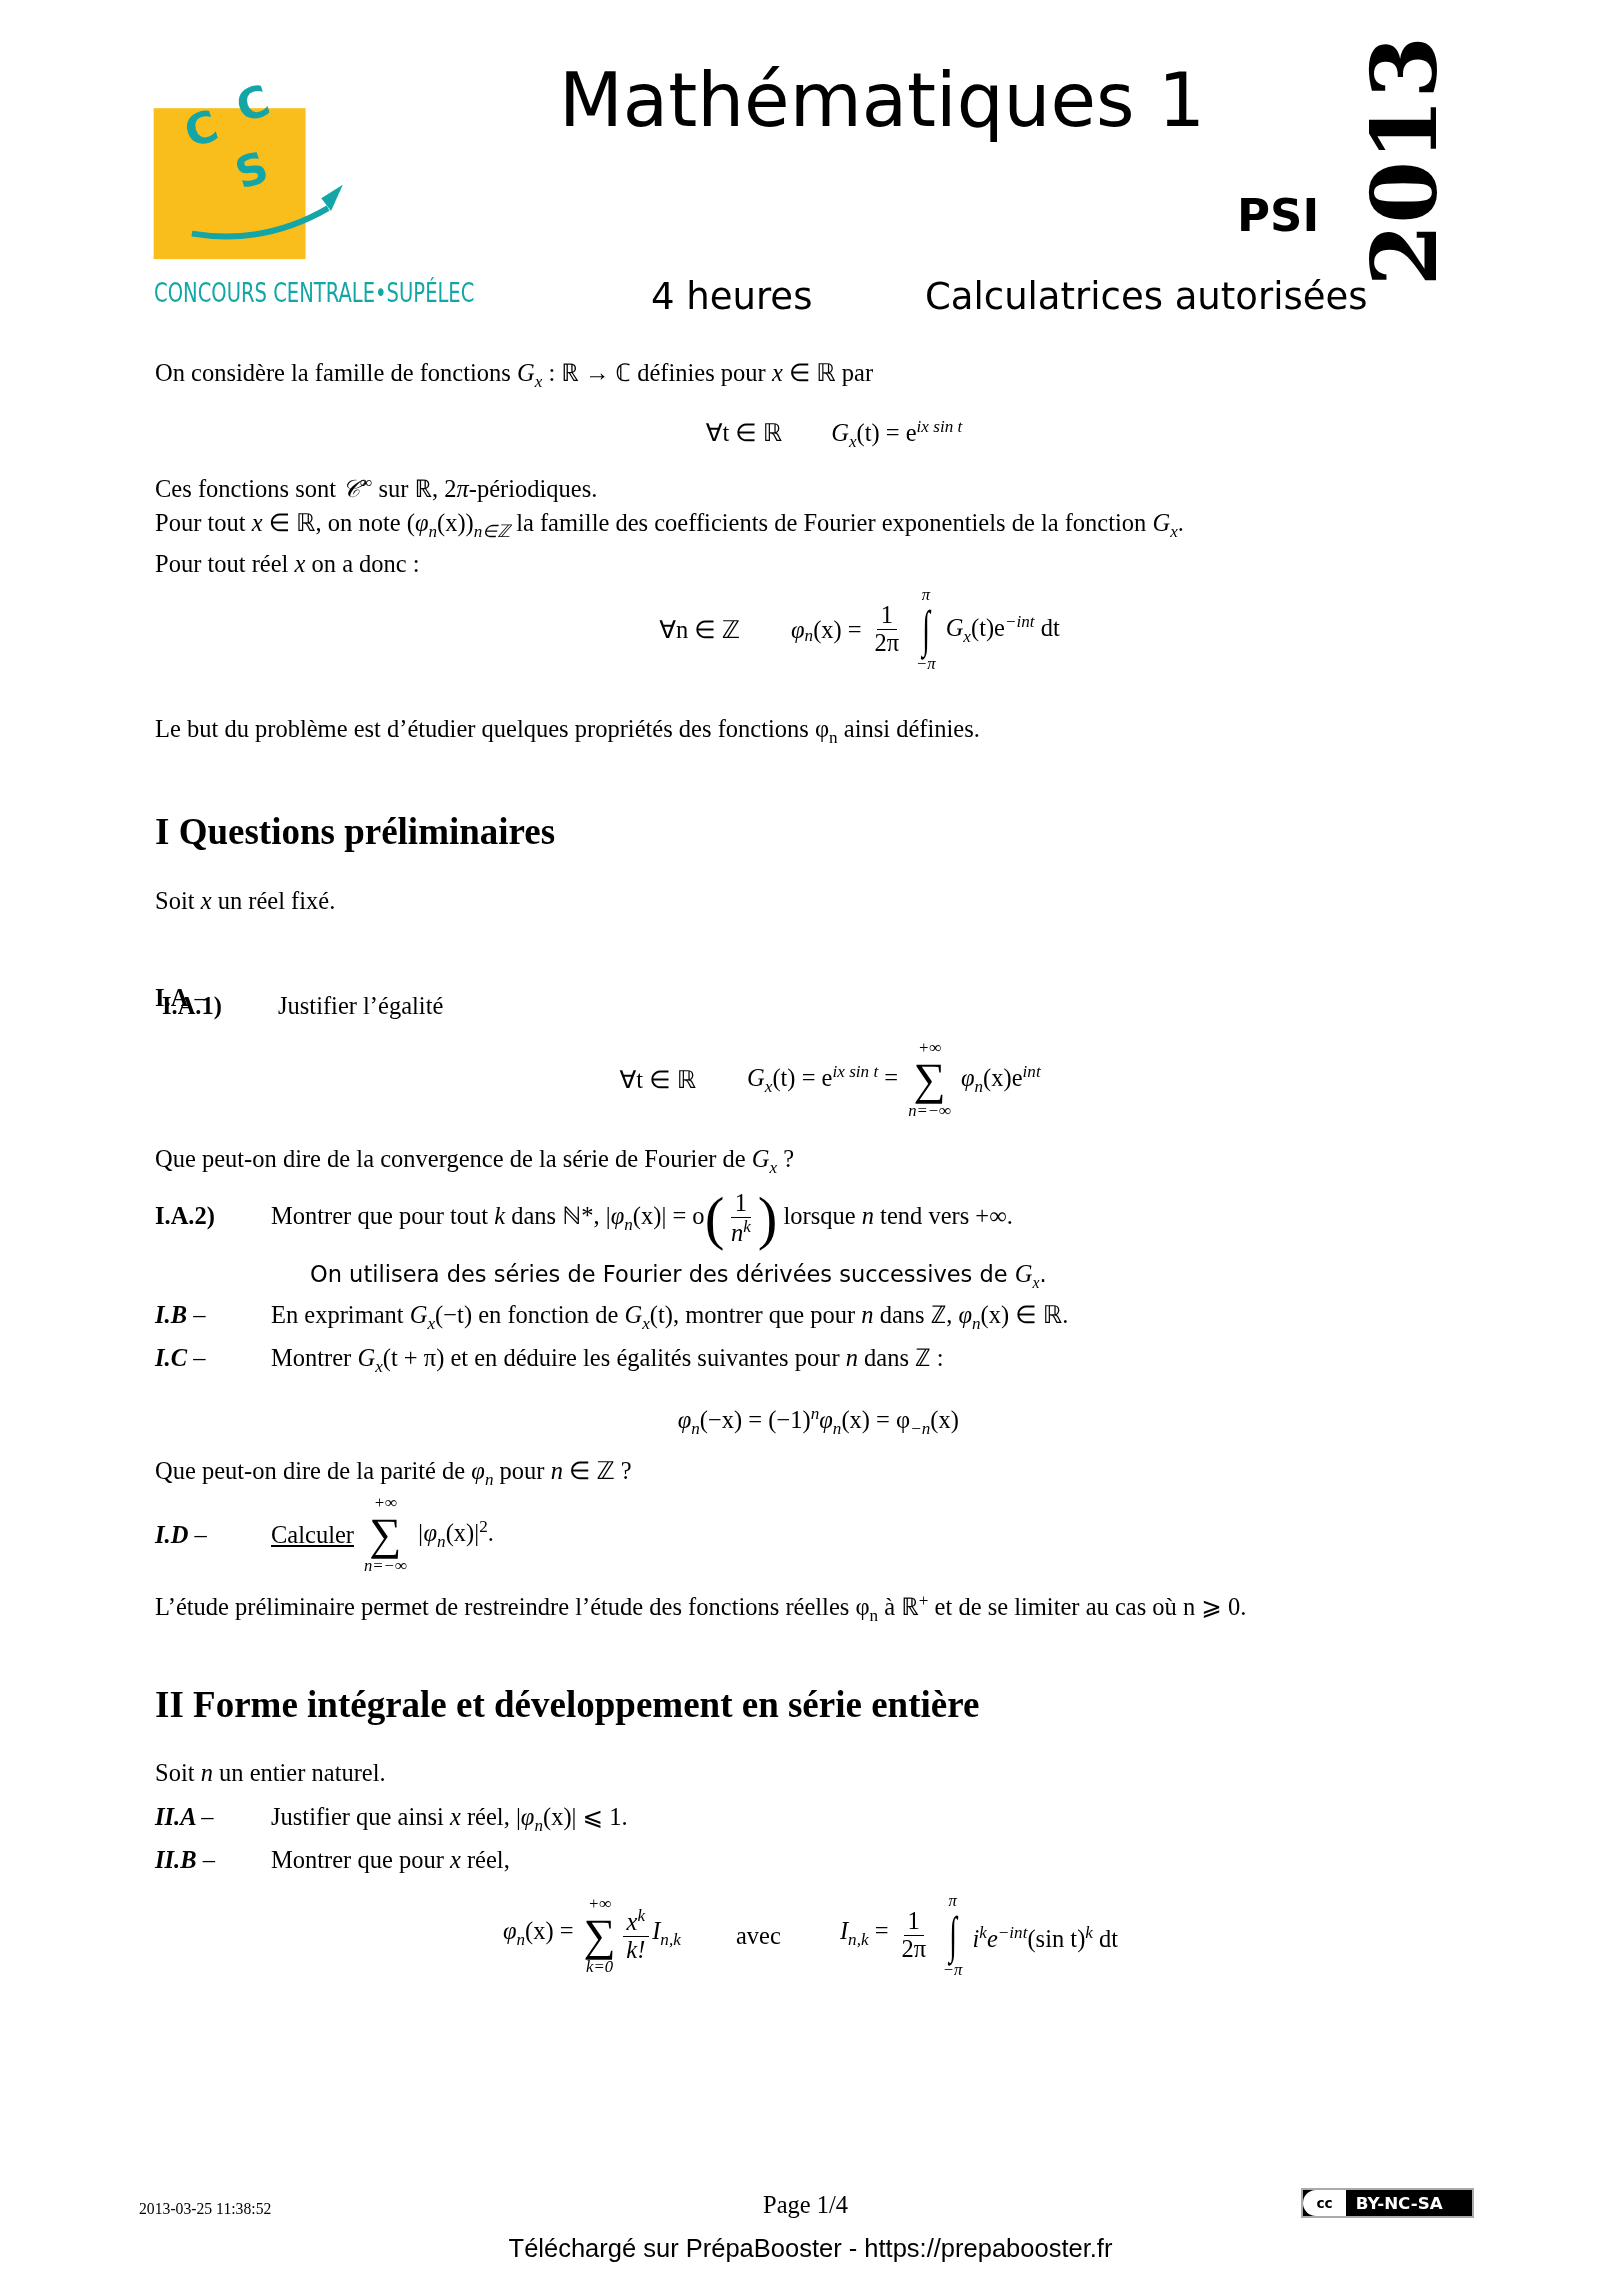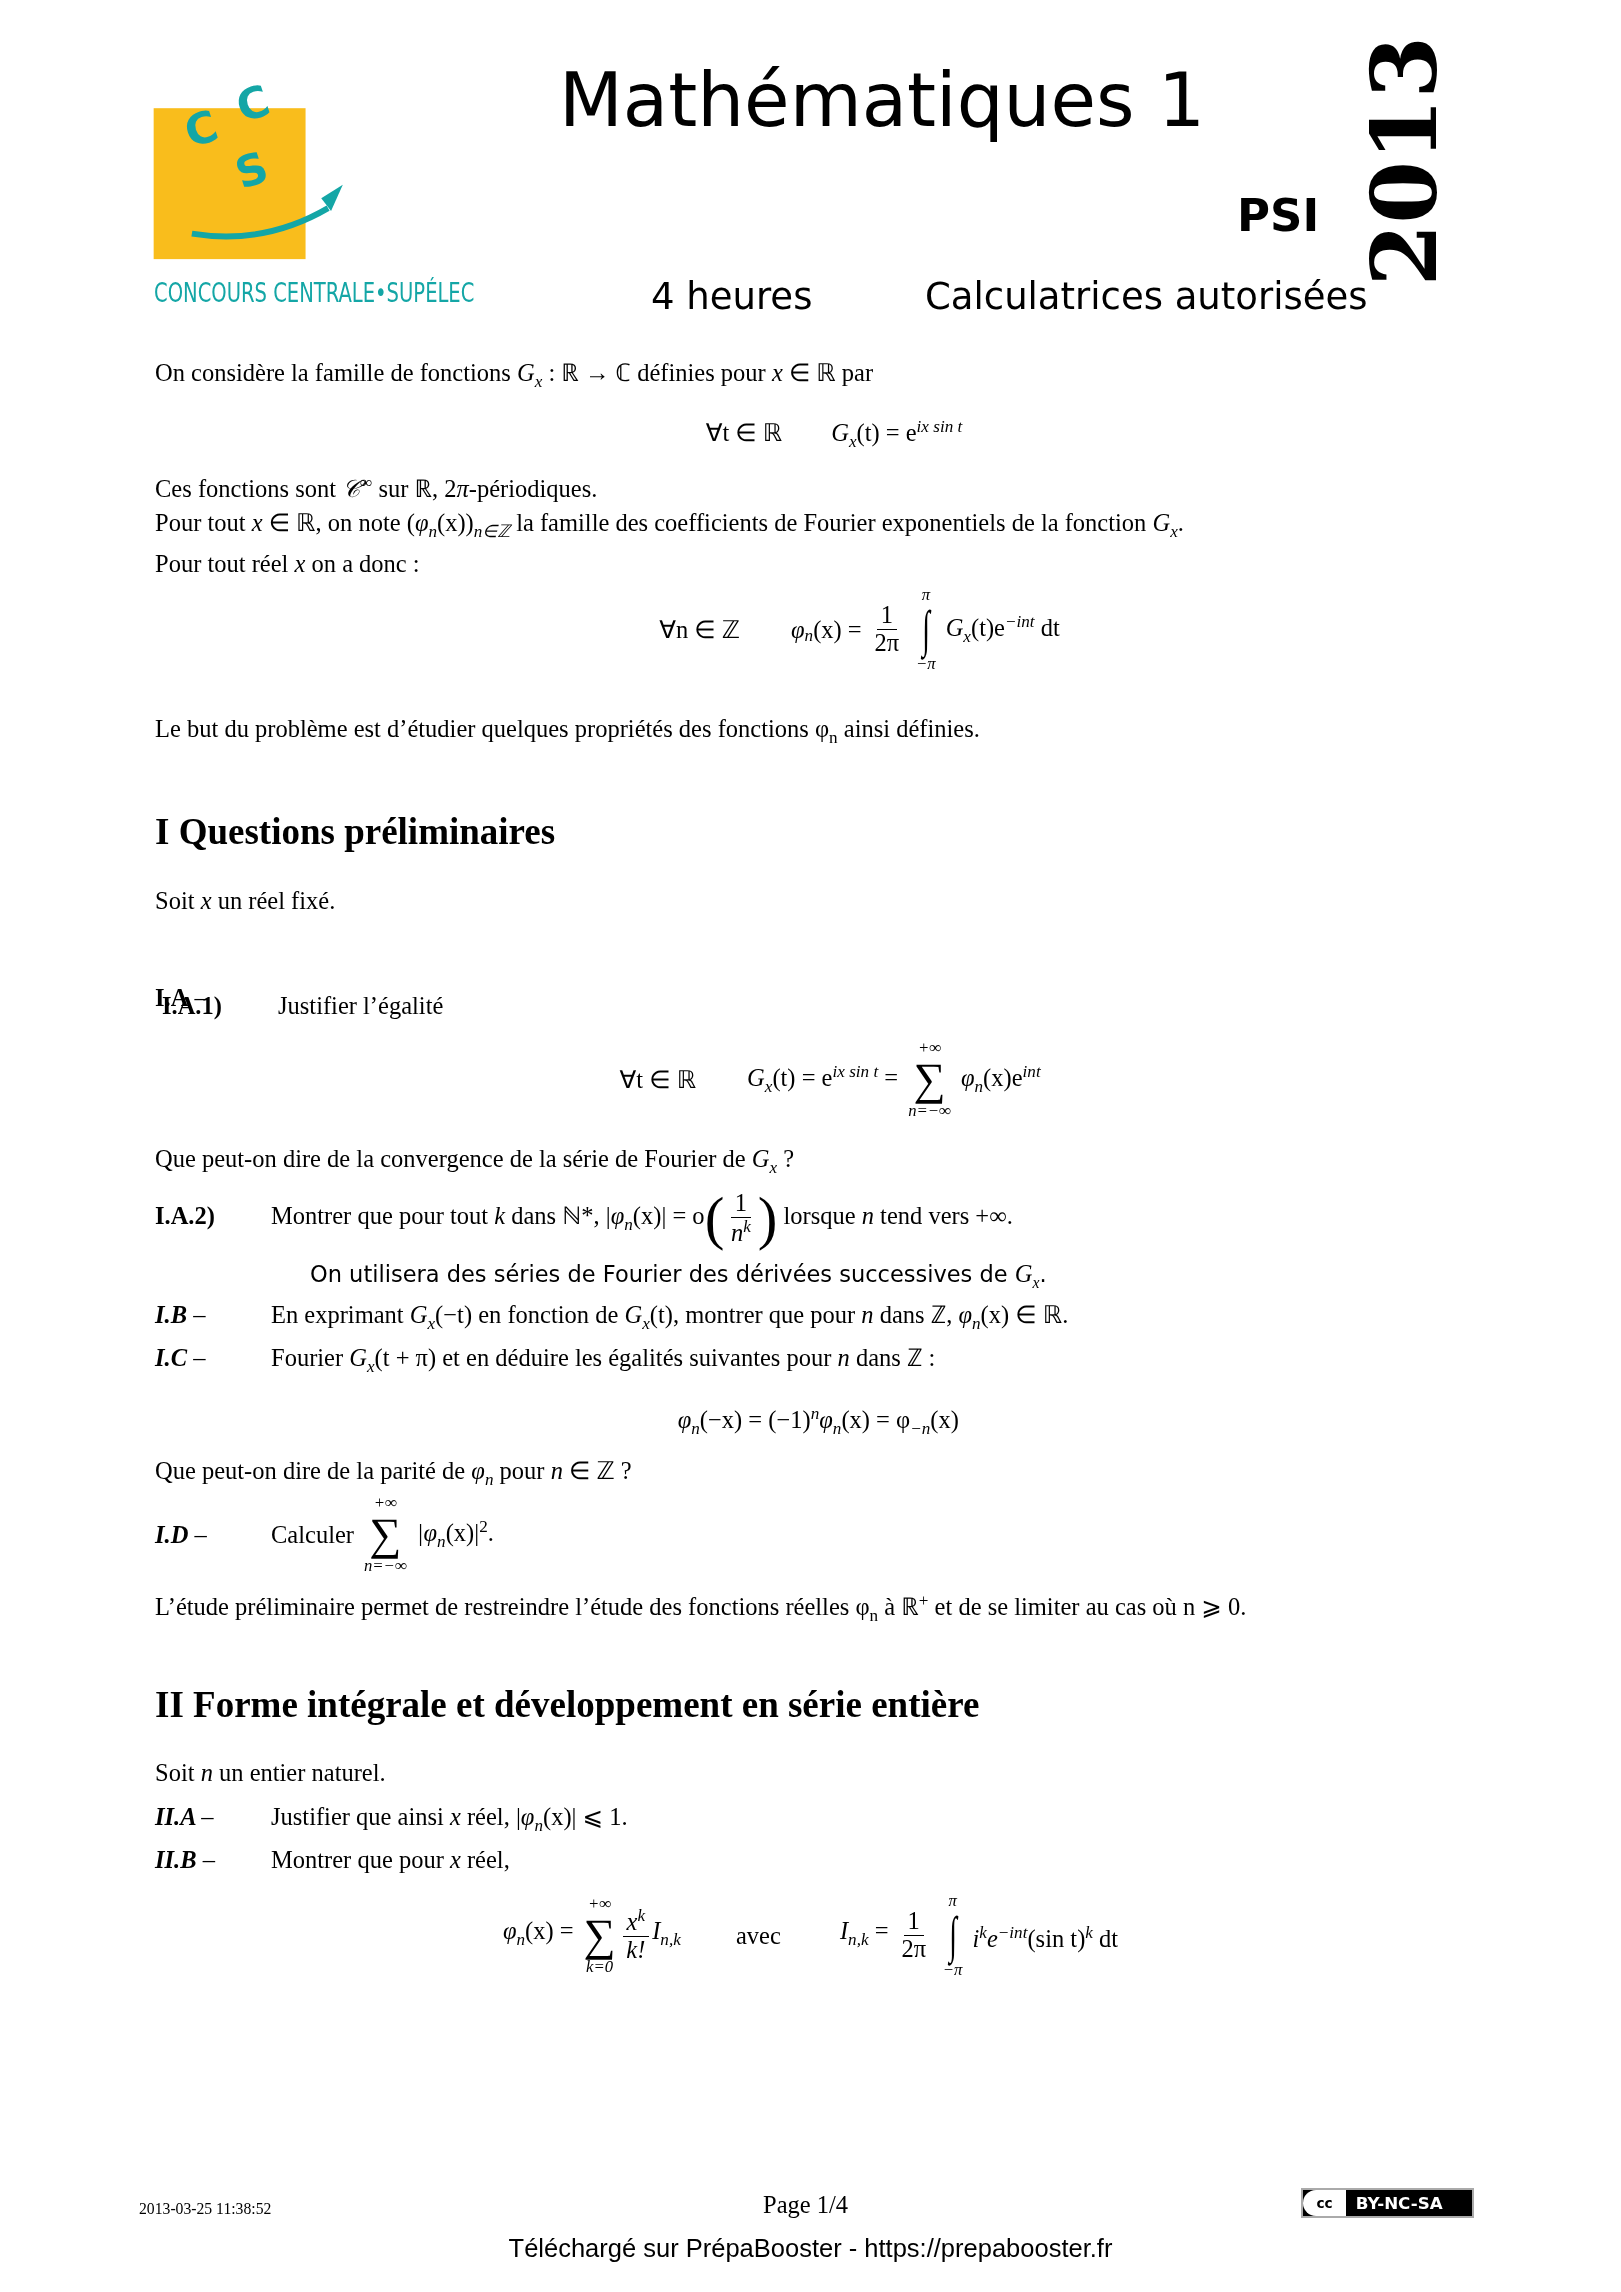--- a/index.html
+++ b/index.html
@@ -120,33 +120,33 @@
 
 <div class="abs" style="left:310px; top:1259px; font-family:'DejaVu Sans',sans-serif; font-size:22.5px; line-height:29px; white-space:nowrap;">
   <span>On utilisera des séries de Fourier des dérivées successives de </span><span class="math" style="font-size:24.5px;">G</span><sub class="math">x</sub><span>.</span>
 </div>
 
 <div class="abs body-text" style="left:155px; top:1300px;">
   <span class="qlabel it"><span>I.B</span> <span style="font-weight:normal;font-style:normal;">–</span></span><span>En exprimant </span><span class="math">G</span><sub class="math">x</sub><span>(−t) en fonction de </span><span class="math">G</span><sub class="math">x</sub><span>(t), montrer que pour </span><span class="math">n</span><span> dans ℤ, </span><span class="math">φ</span><sub class="math">n</sub><span>(x) ∈ ℝ.</span>
 </div>
 
 <div class="abs body-text" style="left:155px; top:1343px;">
-  <span class="qlabel it"><span>I.C</span> <span style="font-weight:normal;font-style:normal;">–</span></span><span>Fourier </span><span class="math">G</span><sub class="math">x</sub><span>(t + π) et en déduire les égalités suivantes pour </span><span class="math">n</span><span> dans ℤ :</span>
+  <span class="qlabel it"><span>I.C</span> <span style="font-weight:normal;font-style:normal;">–</span></span><span>Montrer </span><span class="math">G</span><sub class="math">x</sub><span>(t + π) et en déduire les égalités suivantes pour </span><span class="math">n</span><span> dans ℤ :</span>
 </div>
 
 <div class="center-line body-text" style="top:1399px; padding-left:7.8px;">
   <span class="math">φ</span><sub class="math">n</sub><span>(−x) = (−1)</span><sup class="math">n</sup><span class="math">φ</span><sub class="math">n</sub><span>(x) = φ</span><sub class="math">−n</sub><span>(x)</span>
 </div>
 
 <div class="abs body-text" style="left:155px; top:1456px;">
   <span>Que peut-on dire de la parité de </span><span class="math">φ</span><sub class="math">n</sub><span> pour </span><span class="math">n</span><span> ∈ ℤ ?</span>
 </div>
 
 <div class="abs body-text" style="left:155px; top:1494px;">
-  <span class="qlabel it" style="vertical-align:middle;"><span>I.D</span> <span style="font-weight:normal;font-style:normal;">–</span></span><span style="vertical-align:middle;">Calculer</span>
+  <span class="qlabel it" style="vertical-align:middle;"><span>I.D</span> <span style="font-weight:normal;font-style:normal;">–</span></span><span style="vertical-align:middle;text-decoration:underline;">Calculer</span>
   <span class="bigop">
       <span class="lim up">+∞</span>
       <span class="sym">∑</span>
       <span class="lim">n=−∞</span>
     </span>
   <span style="vertical-align:middle;"><span class="math">|φ</span><sub class="math">n</sub><span>(x)|</span><sup>2</sup><span>.</span></span>
 </div>
 
 <div class="abs body-text ital" style="left:155px; top:1586px;">
   <span>L’étude préliminaire permet de restreindre l’étude des fonctions réelles </span><span>φ</span><sub>n</sub><span> à ℝ</span><sup>+</sup><span> et de se limiter au cas où </span><span>n</span><span> ⩾ 0.</span>

